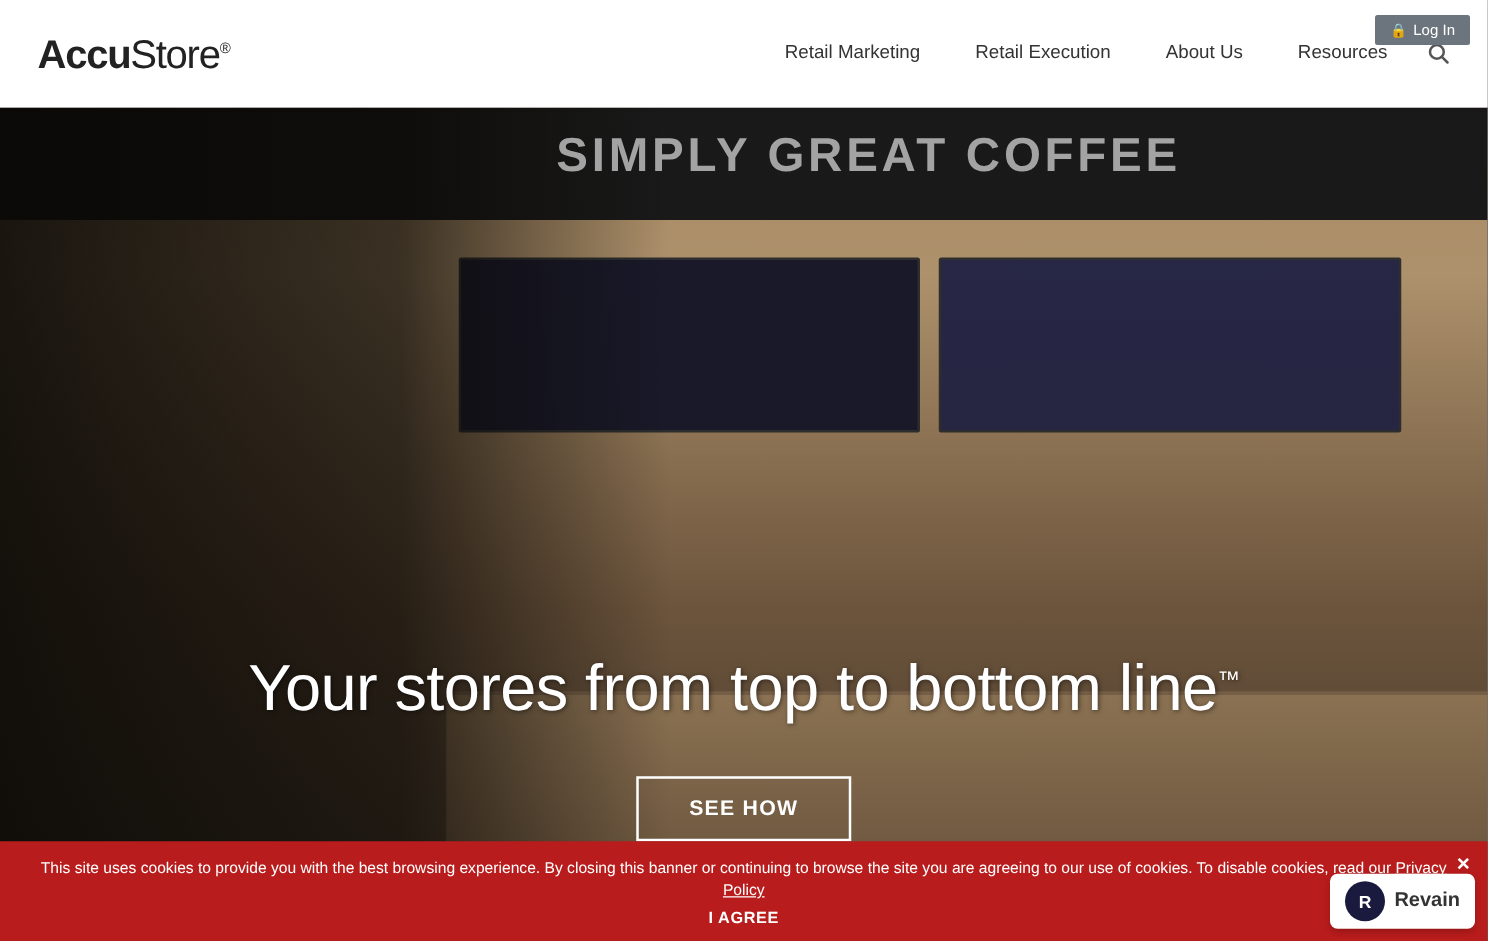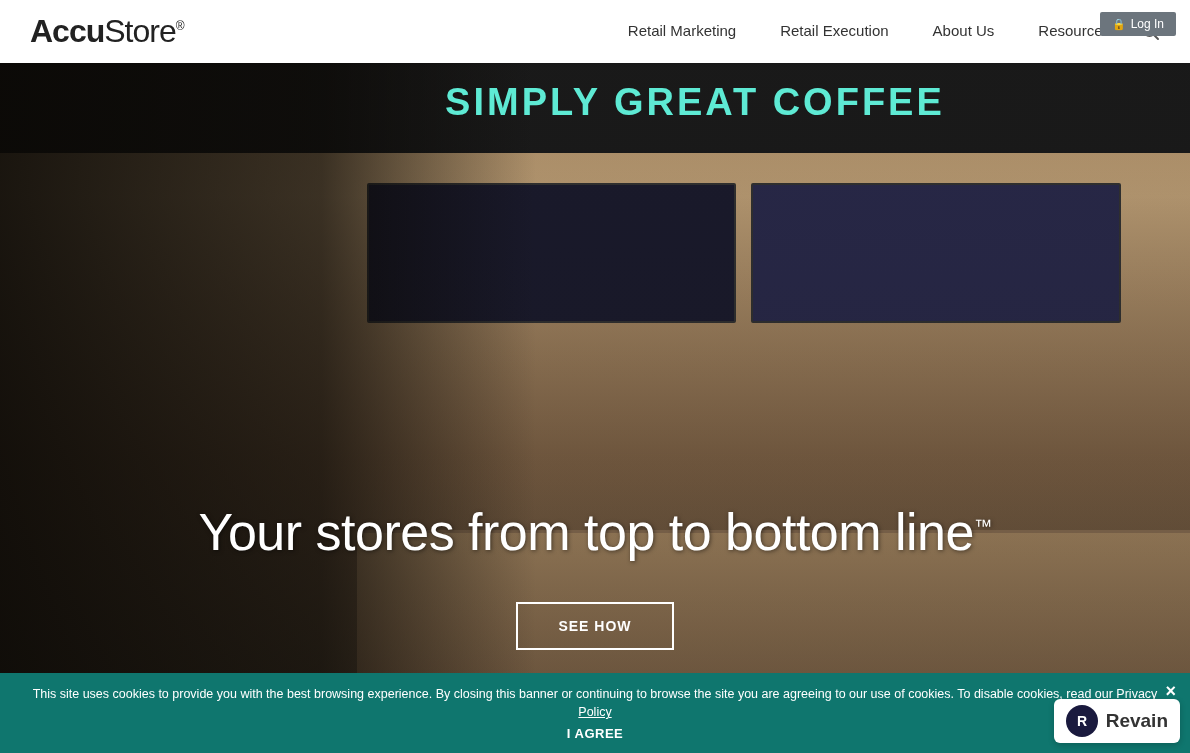--- a/index.html
+++ b/index.html
@@ -3,21 +3,21 @@
   <meta charset="utf-8">
   <style>
     * { margin: 0; padding: 0; box-sizing: border-box; }
     body { font-family: Arial, sans-serif; width: 1190px; height: 753px; overflow: hidden; position: relative; }
 
     
     .header {
       position: relative;
       z-index: 100;
       background: #fff;
-      height: 63px;
+      height: 86px;
       display: flex;
       align-items: center;
       justify-content: space-between;
       padding: 0 20px 0 30px;
       box-shadow: 0 1px 3px rgba(0,0,0,0.1);
     }
 
     .logo {
       display: flex;
       align-items: center;
@@ -120,21 +120,21 @@
       height: 90px;
       background: #1a1a1a;
       z-index: 1;
     }
 
     .sign-text {
       position: absolute;
       top: 18px;
       left: 50%;
       transform: translateX(-30%);
-      color: #5eead4;
+      color: #a3a3a3;
       font-size: 38px;
       font-weight: 700;
       letter-spacing: 3px;
       z-index: 10;
       font-family: 'Arial Black', Arial, sans-serif;
     }
 
     .hero-content {
       position: absolute;
       inset: 0;
@@ -157,33 +157,33 @@
     .hero-tagline .tm {
       font-size: 18px;
       vertical-align: super;
     }
 
     .see-how-btn {
       background: transparent;
       border: 2px solid #fff;
       color: #fff;
       padding: 14px 40px;
-      font-size: 14px;
+      font-size: 17px;
       letter-spacing: 1px;
       cursor: pointer;
       font-weight: 600;
     }
 
     
     .cookie-banner {
       position: absolute;
       bottom: 0;
       left: 0;
       right: 0;
-      background: #0f766e;
+      background: #b91c1c;
       color: #fff;
       padding: 12px 20px;
       z-index: 200;
       text-align: center;
     }
     .cookie-text {
       font-size: 12.5px;
       line-height: 1.5;
       margin-bottom: 4px;
     }
@@ -229,21 +229,21 @@
       background: #1a1a3e;
       border-radius: 50%;
       display: flex;
       align-items: center;
       justify-content: center;
       color: #fff;
       font-weight: 700;
       font-size: 14px;
     }
     .revain-text {
-      font-size: 19px;
+      font-size: 16px;
       font-weight: 700;
       color: #333;
     }
 
     
     .store-counter {
       position: absolute;
       bottom: 0;
       right: 0;
       left: 30%;

